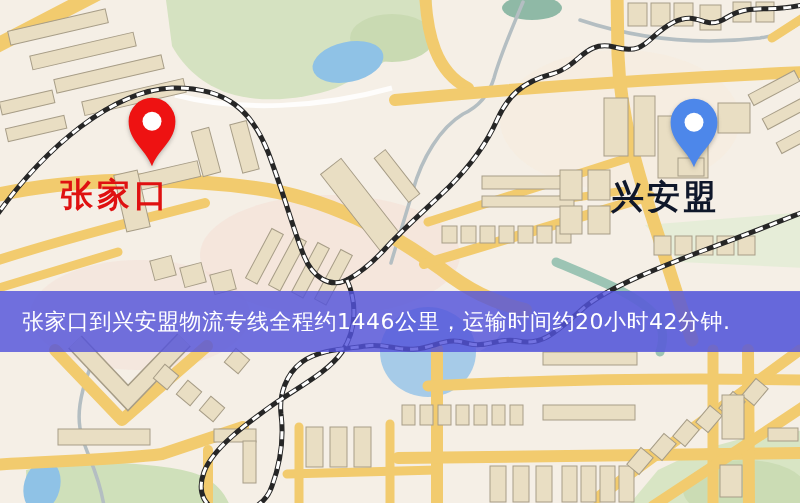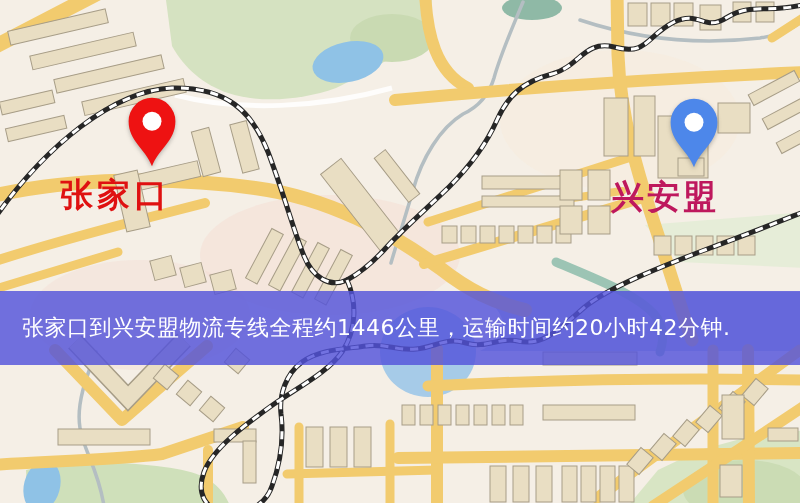--- a/index.html
+++ b/index.html
@@ -16,21 +16,21 @@
   .pin{position:absolute;width:54px;height:74px;filter:drop-shadow(0 2px 2px rgba(40,40,40,.3));}
   .pin-origin{left:125px;top:95px;}
   .pin-destination{left:667px;top:96px;}
   .city-label{
     position:absolute;font-size:33px;font-weight:700;line-height:1;
     white-space:nowrap;
   }
   .label-origin{left:60px;top:178px;letter-spacing:4px;}
   .label-destination{left:611px;top:180px;letter-spacing:3px;}
   .banner{
-    position:absolute;left:0;top:291px;width:100%;height:74px;
+    position:absolute;left:0;top:291px;width:100%;height:61px;
     display:flex;align-items:center;box-sizing:border-box;padding-left:22px;
     color:#ffffff;font-size:22px;letter-spacing:0.5px;white-space:nowrap;
   }
 </style>
 </head>
 <body>
 
 <div class="screen">
 
   <svg class="map-svg" width="800" height="503" viewBox="0 0 800 503">
@@ -201,19 +201,19 @@
     <path d="M30,78 C23,59 4,50 4,28 A26,26 0 1 1 56,28 C56,50 37,59 30,78 Z" fill="#ee1212"></path>
     <circle cx="30" cy="28" r="10.5" fill="#ffffff"></circle>
   </svg>
 
   <svg class="pin pin-destination" viewBox="0 0 60 80">
     <path d="M30,78 C23,59 4,50 4,28 A26,26 0 1 1 56,28 C56,50 37,59 30,78 Z" fill="#4d87ea"></path>
     <circle cx="30" cy="28" r="10.5" fill="#ffffff"></circle>
   </svg>
 
   <div class="city-label label-origin" style="color: rgb(223, 17, 17);">张家口</div>
-  <div class="city-label label-destination" style="color: #be185d;">兴安盟</div>
+  <div class="city-label label-destination" style="color: #0f172a;">兴安盟</div>
 
   <div class="banner" style="background: rgba(83, 83, 219, 0.82); color: rgb(255, 255, 255);">
     <span>张家口到兴安盟物流专线全程约1446公里，运输时间约20小时42分钟.</span>
   </div>
 
 </div>
 
 </body></html>

